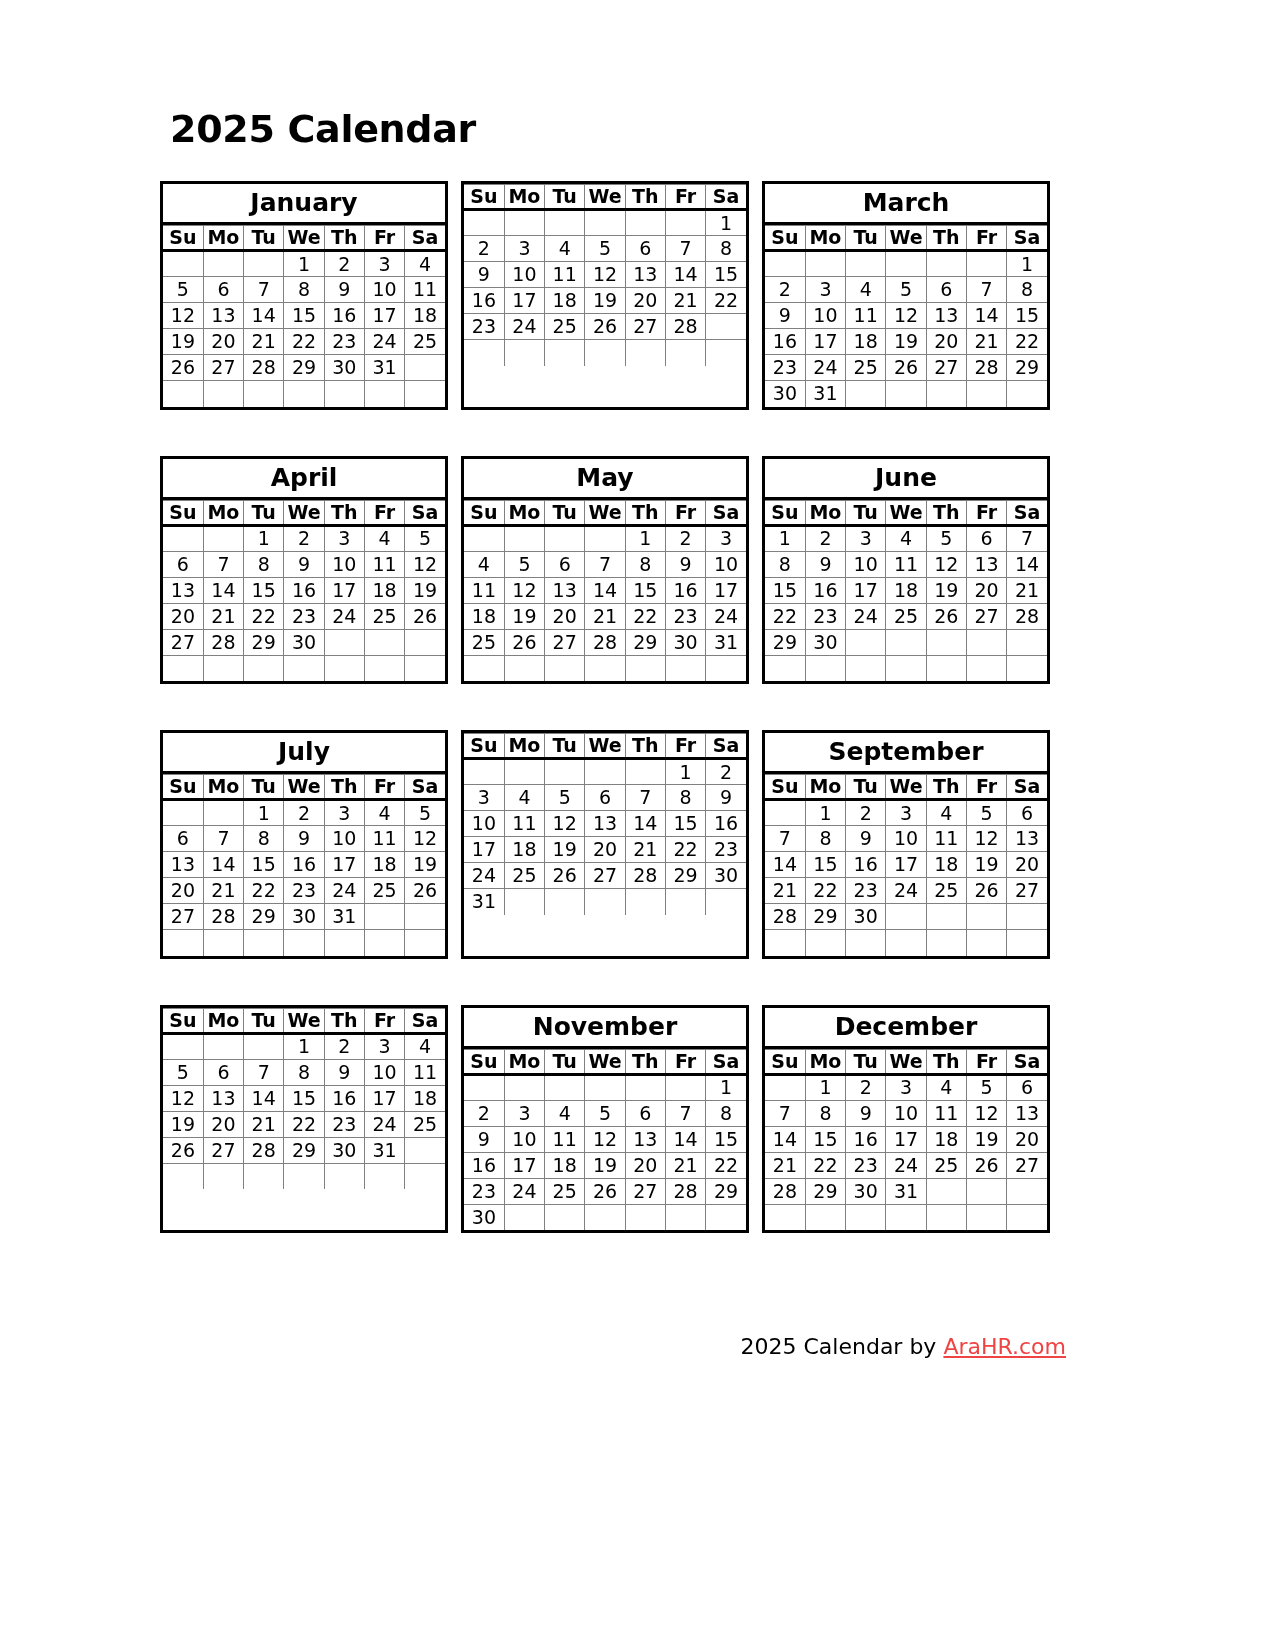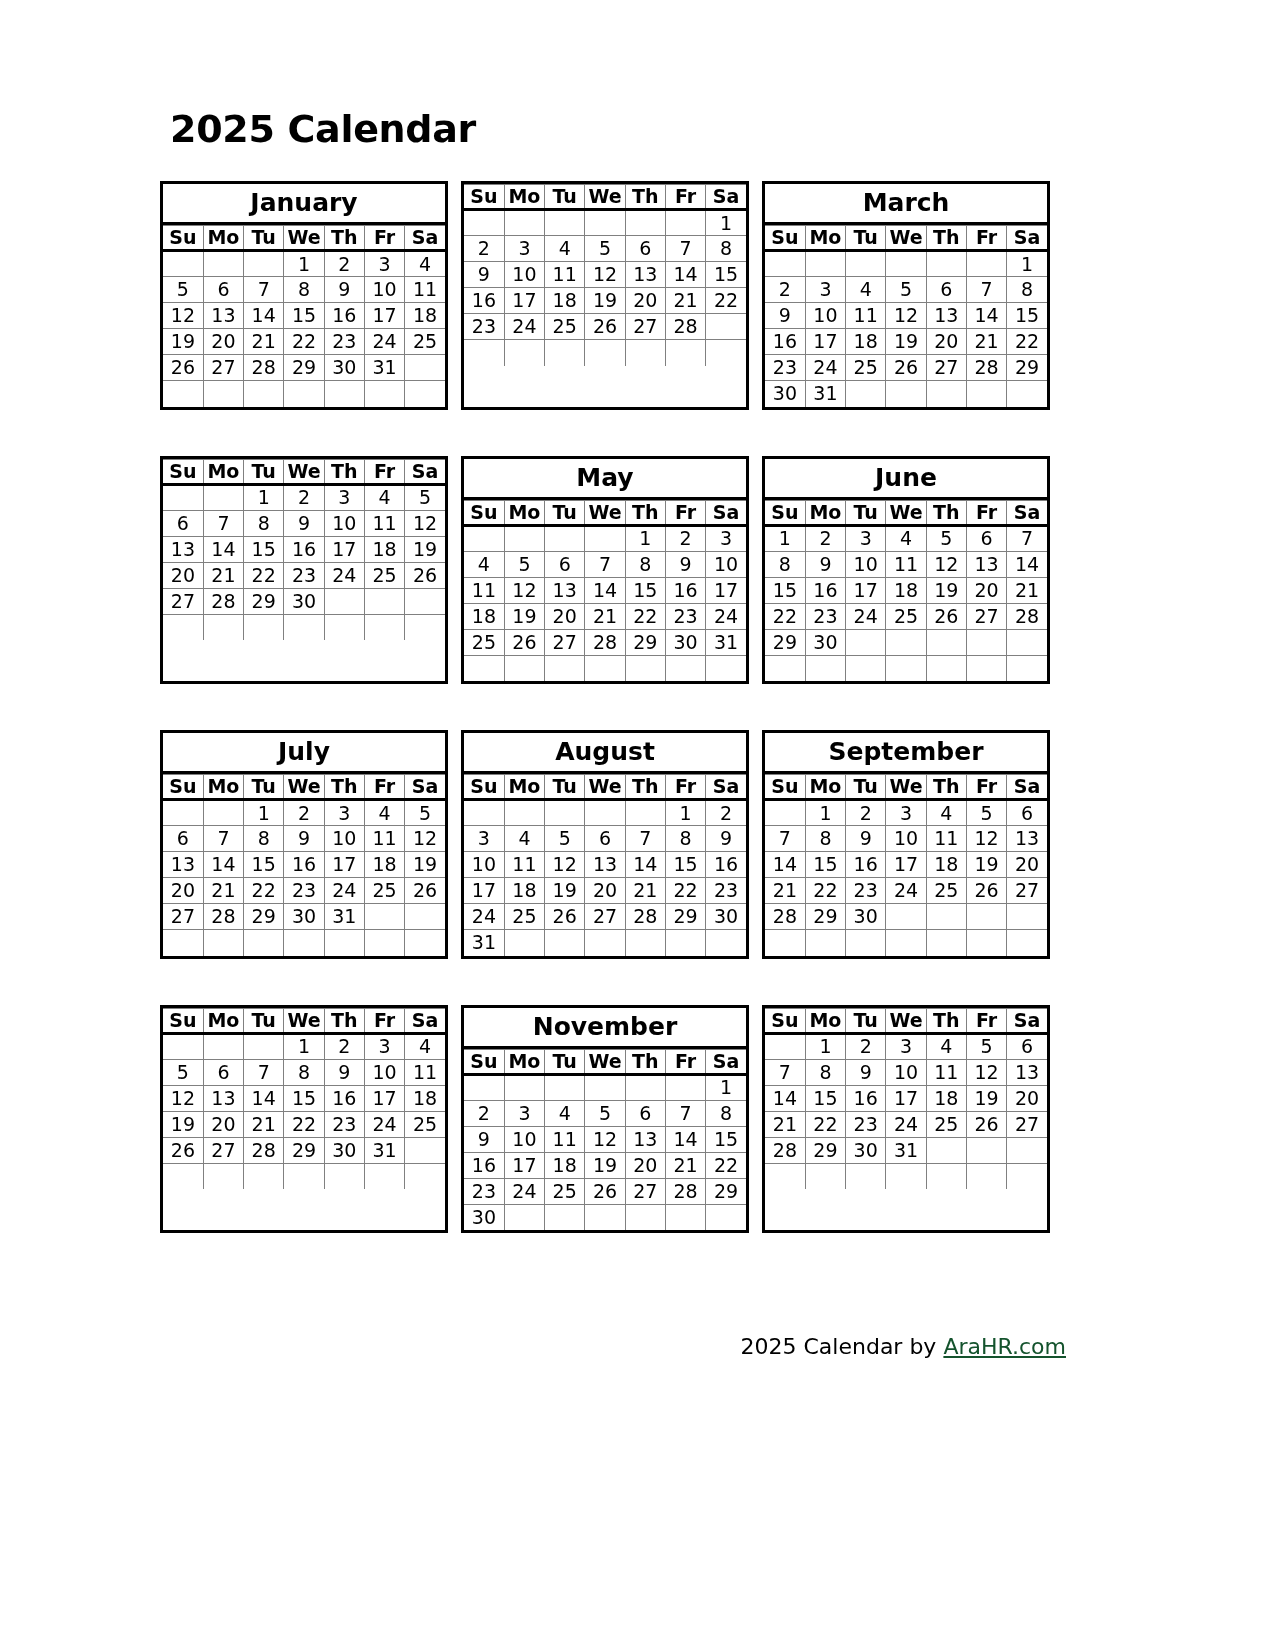--- a/index.html
+++ b/index.html
@@ -118,21 +118,21 @@
     text-align: right;
     font-size: 22px;
     line-height: 1.2;
     white-space: nowrap;
   }
   .footer .sep {
     display: inline-block;
     width: 7px;
   }
   .footer-link {
-    color: #14532d;
+    color: #ef4444;
     text-decoration: underline;
   }
 </style>
 </head>
 <body>
 
 <div class="page">
 
   <div class="page-title">2025 Calendar</div>
 
@@ -349,20 +349,21 @@
                 <td class="empty"></td>
                 <td class="empty"></td>
                 <td class="empty"></td>
               </tr>
             </tbody>
           </table>
         </div>
       </div>
       <div class="month-row">
         <div class="month-block">
+          <div class="month-name">April</div>
           <table class="month-table">
             <thead>
               <tr>
                 <th>Su</th>
                 <th>Mo</th>
                 <th>Tu</th>
                 <th>We</th>
                 <th>Th</th>
                 <th>Fr</th>
                 <th>Sa</th>
@@ -638,21 +639,20 @@
                 <td class="empty"></td>
                 <td class="empty"></td>
                 <td class="empty"></td>
                 <td class="empty"></td>
                 <td class="empty"></td>
               </tr>
             </tbody>
           </table>
         </div>
         <div class="month-block">
-          <div class="month-name">August</div>
           <table class="month-table">
             <thead>
               <tr>
                 <th>Su</th>
                 <th>Mo</th>
                 <th>Tu</th>
                 <th>We</th>
                 <th>Th</th>
                 <th>Fr</th>
                 <th>Sa</th>
@@ -927,20 +927,21 @@
                 <td class="empty"></td>
                 <td class="empty"></td>
                 <td class="empty"></td>
                 <td class="empty"></td>
                 <td class="empty"></td>
               </tr>
             </tbody>
           </table>
         </div>
         <div class="month-block">
+          <div class="month-name">December</div>
           <table class="month-table">
             <thead>
               <tr>
                 <th>Su</th>
                 <th>Mo</th>
                 <th>Tu</th>
                 <th>We</th>
                 <th>Th</th>
                 <th>Fr</th>
                 <th>Sa</th>

